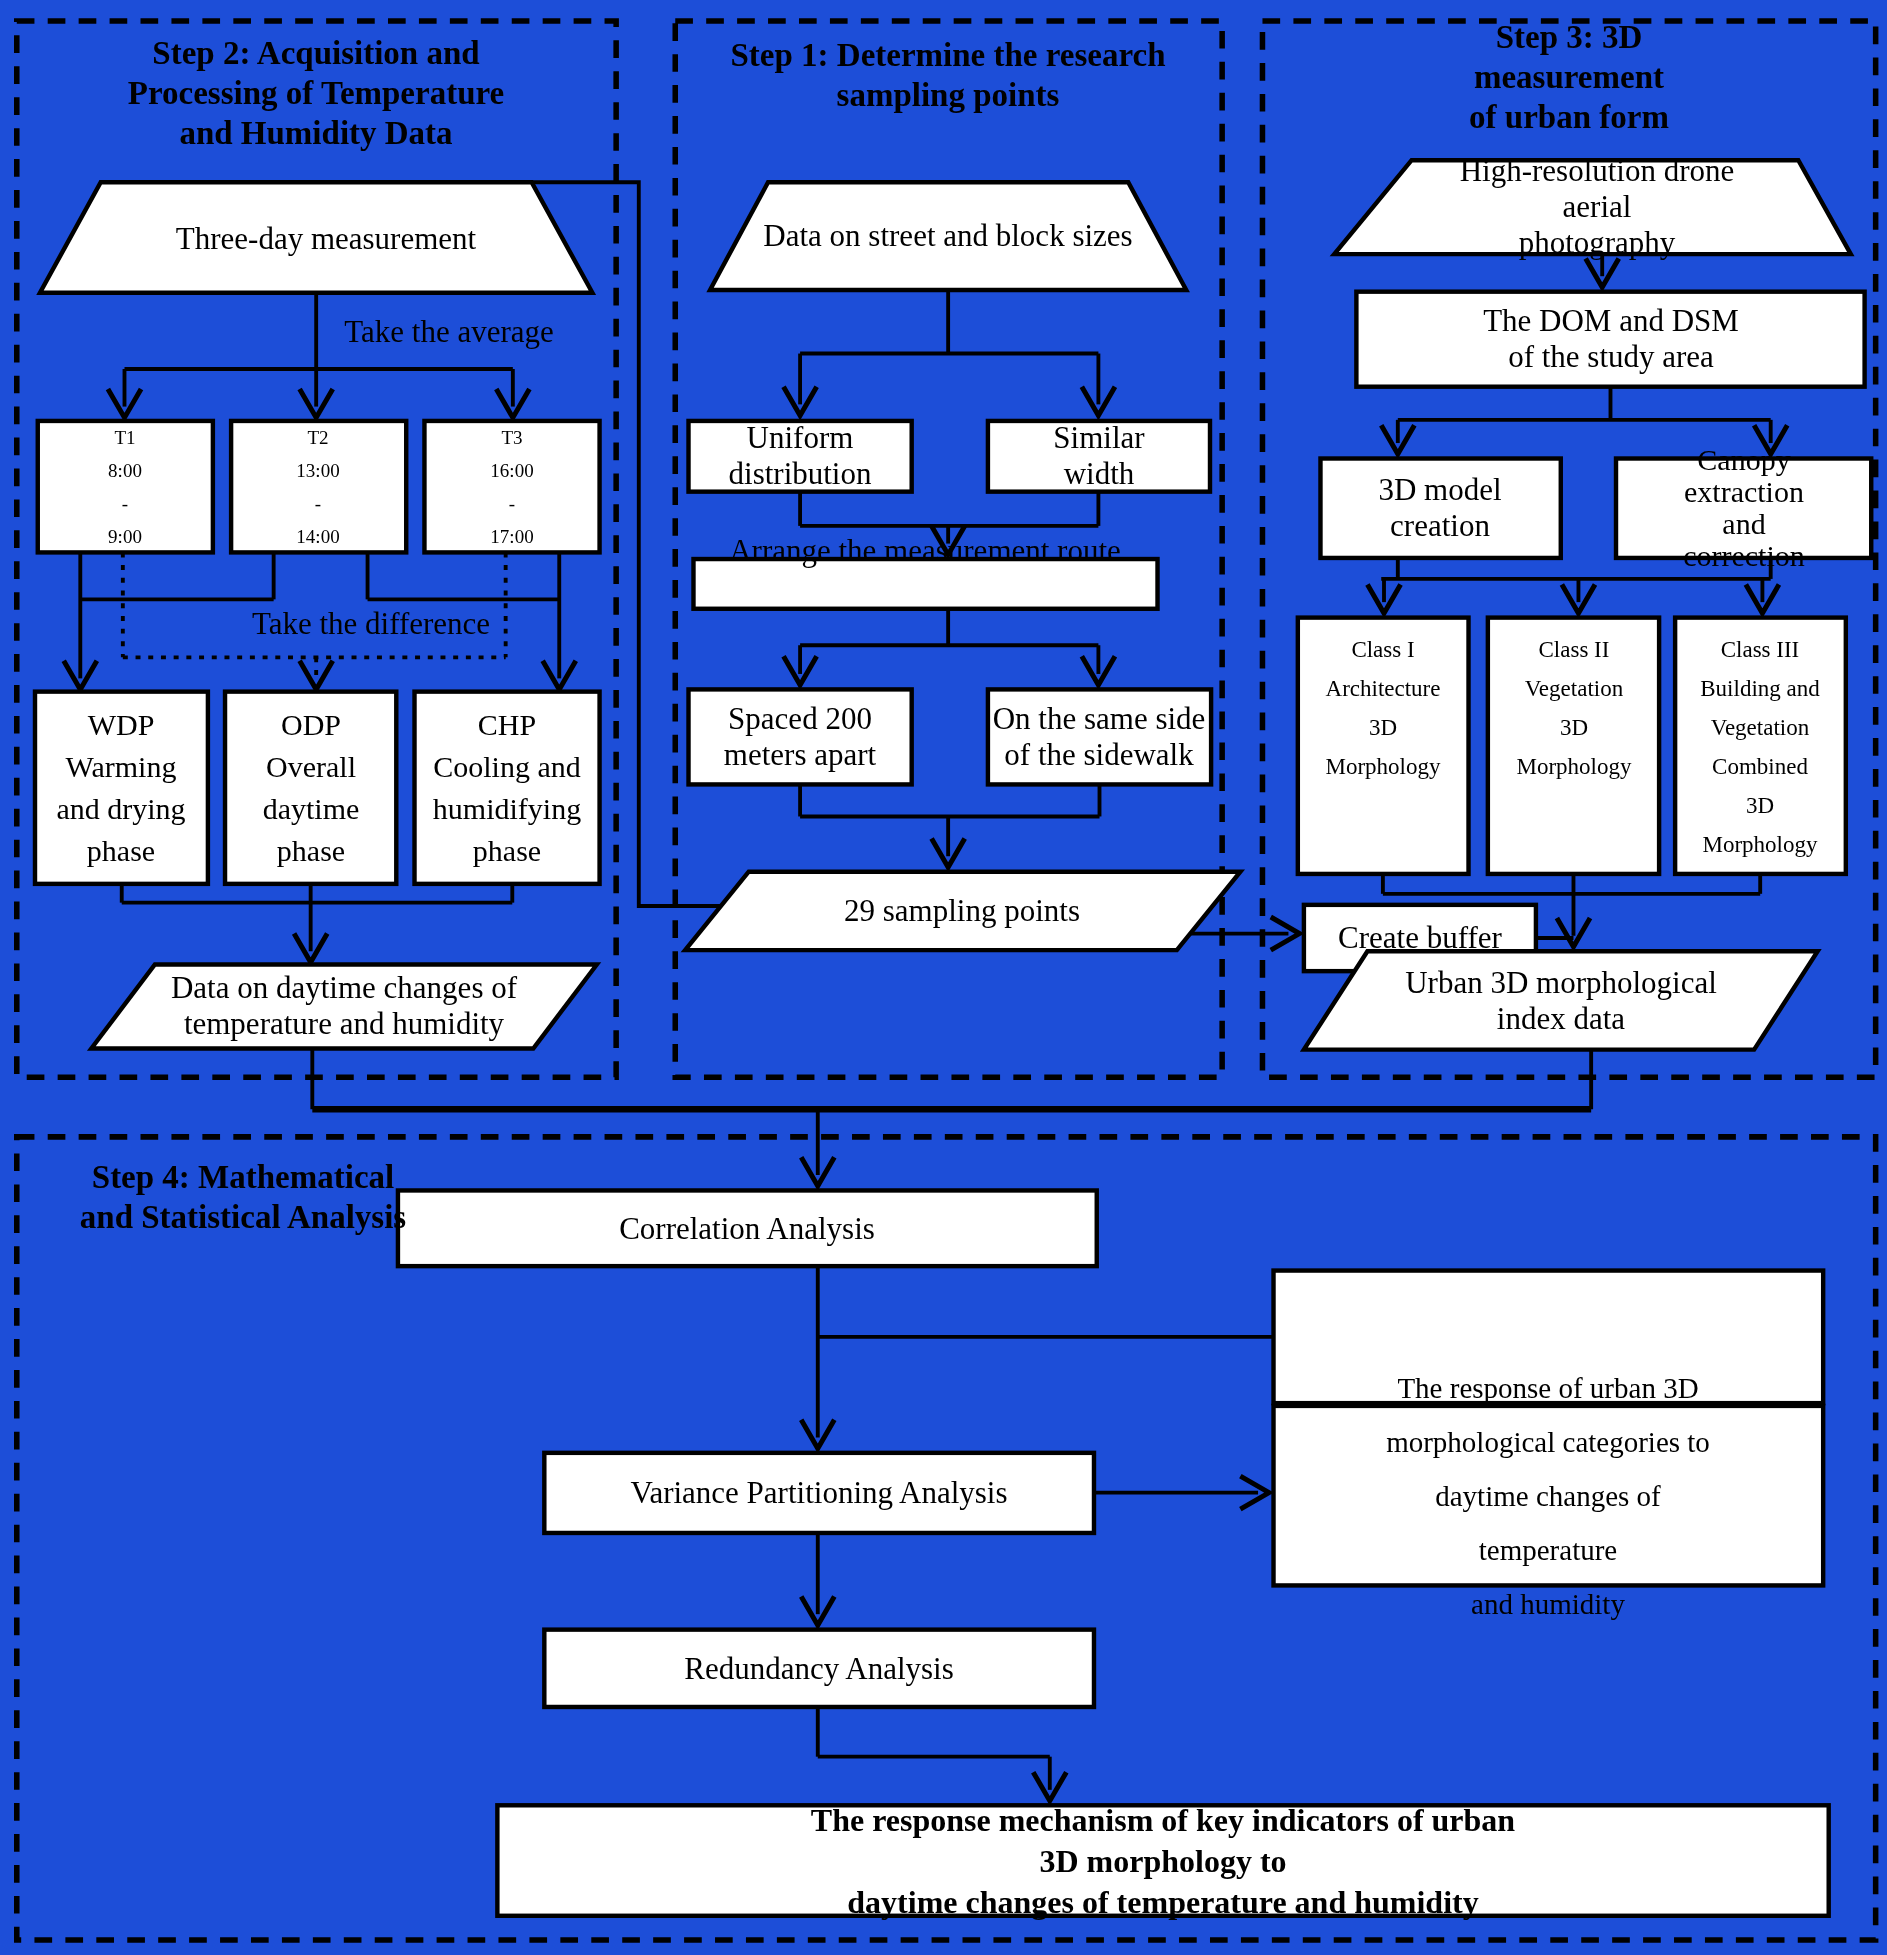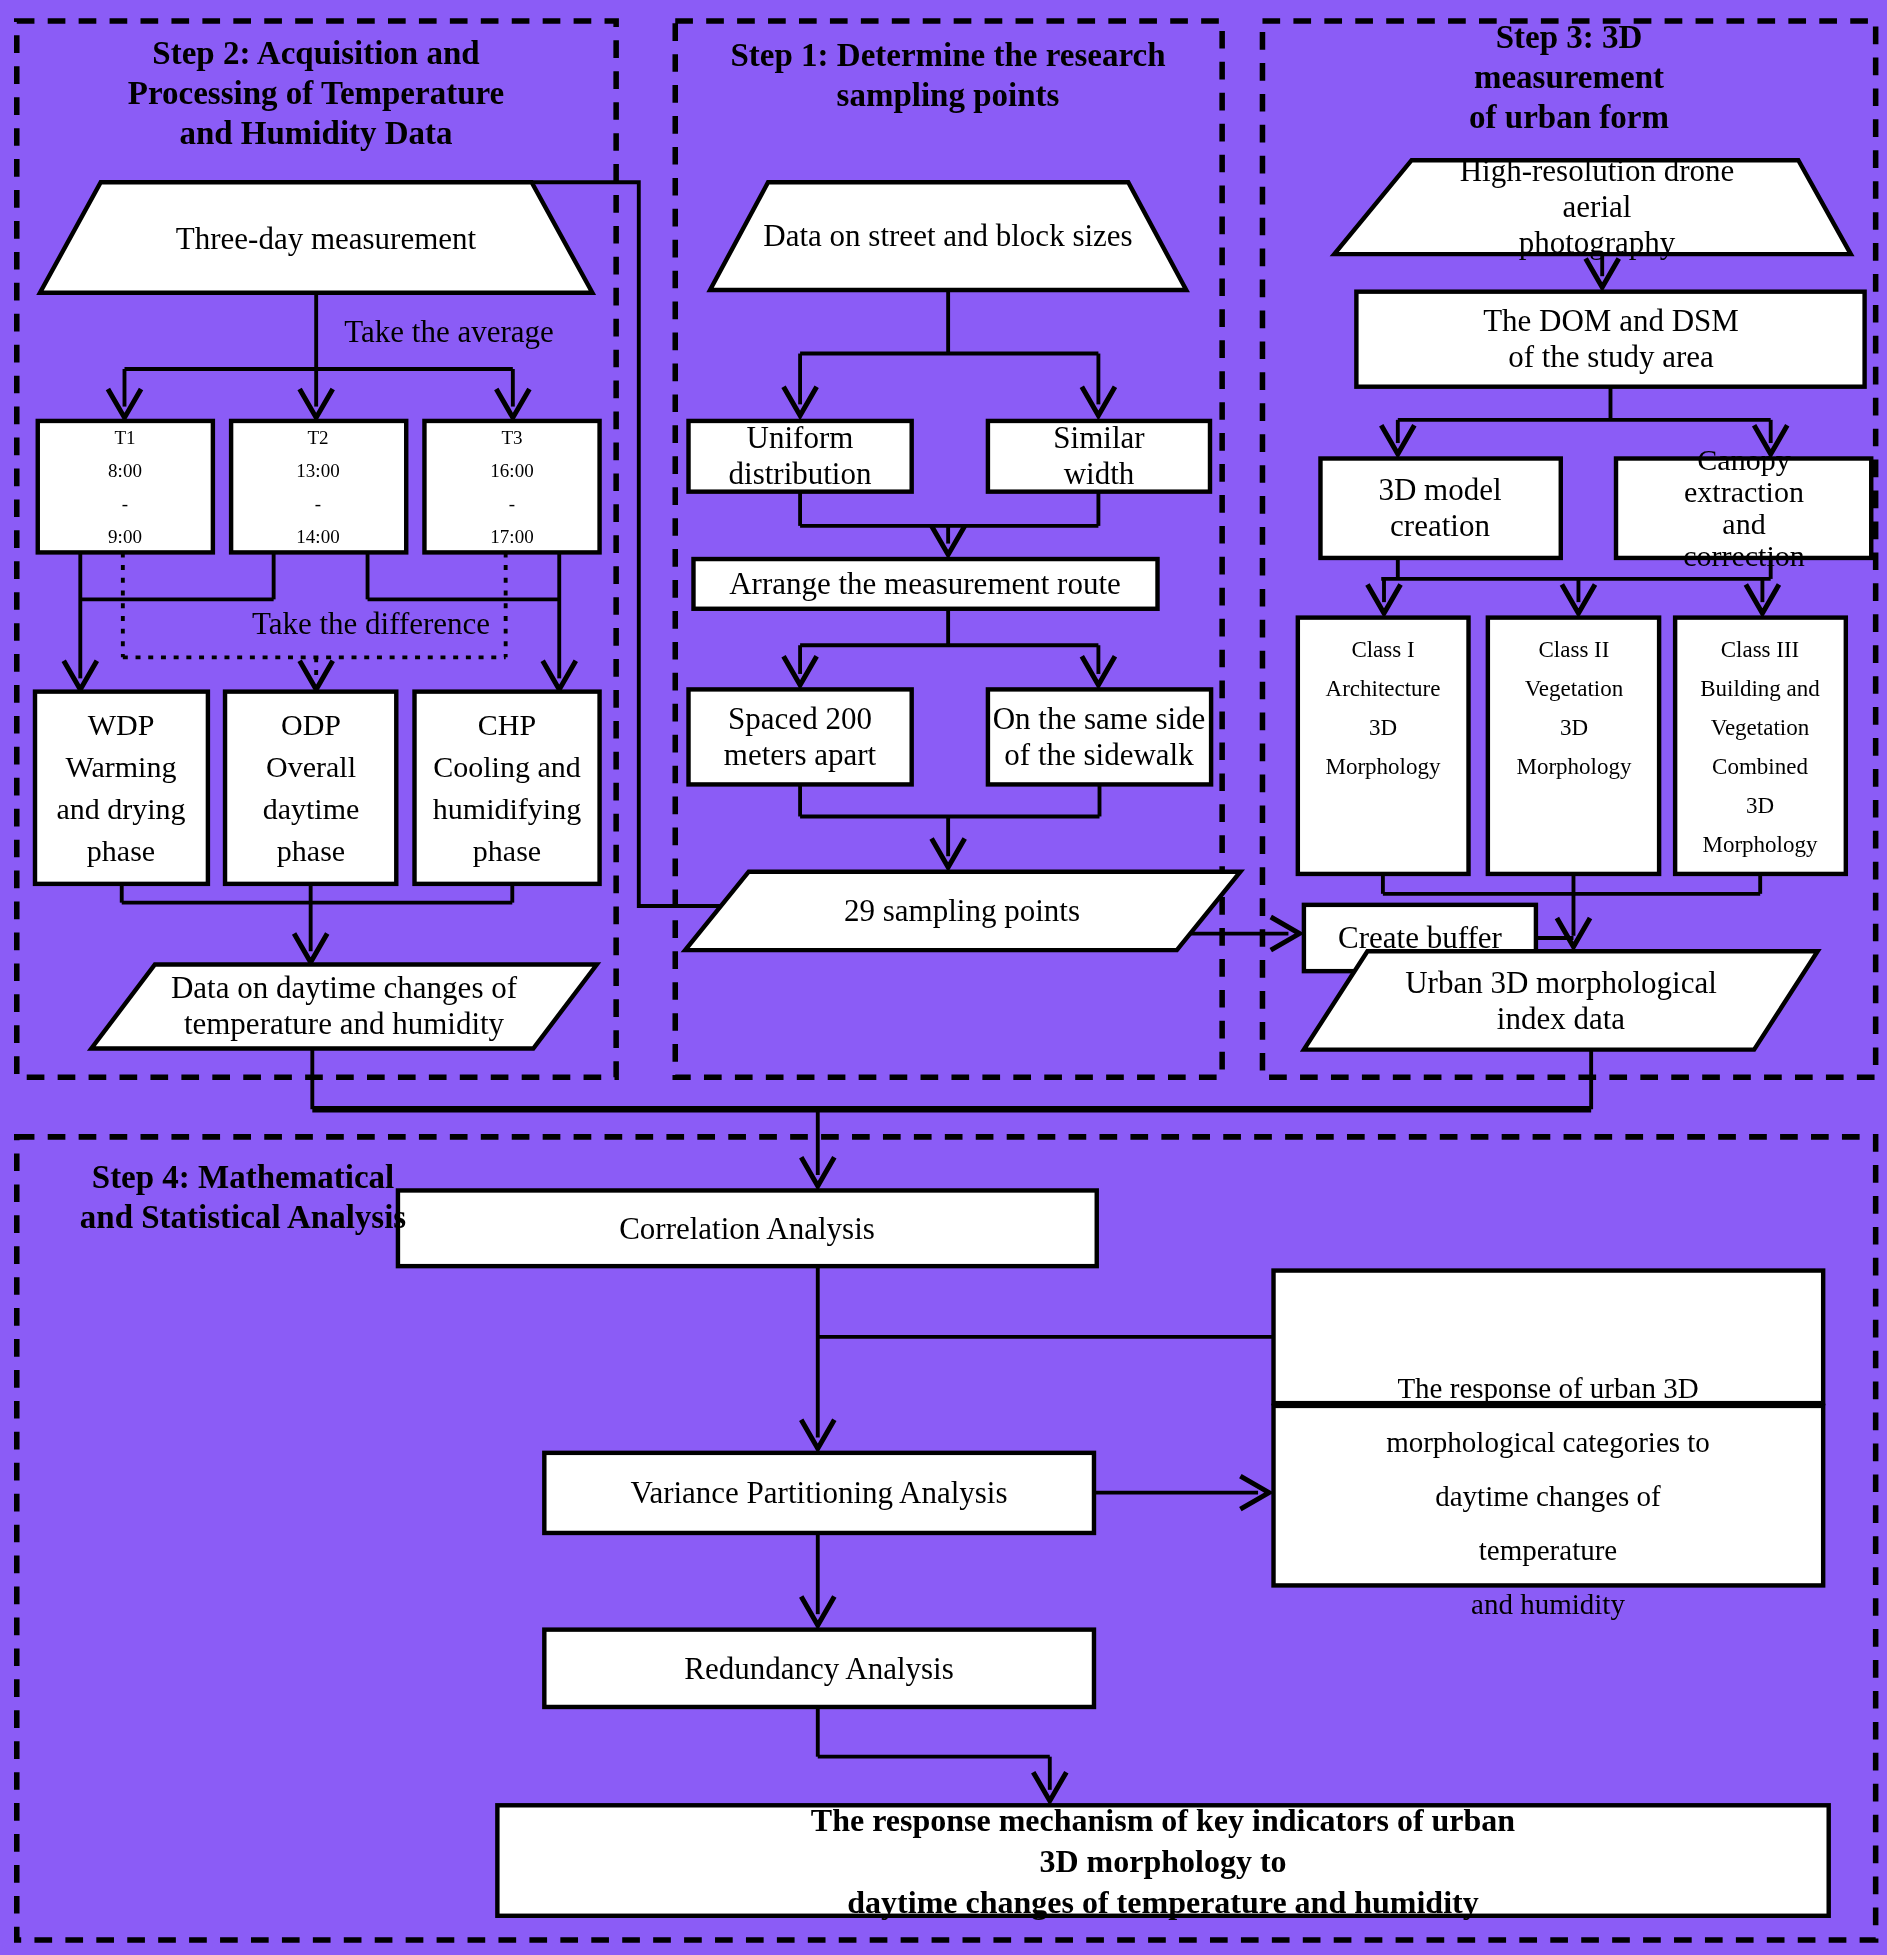--- a/index.html
+++ b/index.html
@@ -1,16 +1,16 @@
 <!DOCTYPE html>
 <html style="font-size:8.8px"><head>
 <meta charset="utf-8">
 <style>
   html,body{margin:0;padding:0;background:#ffffff;}
-  #canvas{position:relative;width:1888px;height:1955px;background:#8b5cf6;
+  #canvas{position:relative;width:1888px;height:1955px;background:#1d4ed8;
           font-family:"Liberation Serif","DejaVu Serif",serif;color:#000;}
   #geometry{position:absolute;left:0;top:0;}
   .lbl{position:absolute;transform:translate(-50%,-50%);text-align:center;
        white-space:pre-line;font-size:31px;line-height:36px;color:#000;}
   .lbl.bold{font-weight:bold;font-size:33px;line-height:40px;}
   .lbl.small{font-size:19px;line-height:33px;}
   .lbl.phase{font-size:30px;line-height:42px;}
   .lbl.canopy{font-size:30px;line-height:32px;}
   .lbl.classbox{transform:translateX(-50%);font-size:23px;line-height:39px;}
   .lbl.final{font-weight:bold;font-size:32px;line-height:41px;}
@@ -210,21 +210,21 @@
 <div class="lbl" style="left:344px;top:1006px;">Data on daytime changes of
 temperature and humidity</div>
 
 <div class="lbl bold" style="left:948px;top:75px;">Step 1: Determine the research
 sampling points</div>
 <div class="lbl" style="left:948px;top:236px;">Data on street and block sizes</div>
 <div class="lbl" style="left:800px;top:456px;">Uniform
 distribution</div>
 <div class="lbl" style="left:1099px;top:456px;">Similar
 width</div>
-<div class="lbl" style="left:925px;top:584px;font-family:Liberation Serif, serif;">Arrange the measurement route</div>
+<div class="lbl" style="left:925px;top:551px;font-family:Liberation Serif, serif;">Arrange the measurement route</div>
 <div class="lbl" style="left:800px;top:737px;">Spaced 200
 meters apart</div>
 <div class="lbl" style="left:1099px;top:737px;">On the same side
 of the sidewalk</div>
 <div class="lbl" style="left:962px;top:911px;">29 sampling points</div>
 
 <div class="lbl bold" style="left:1569px;top:77px;">Step 3: 3D measurement
 of urban form</div>
 <div class="lbl" style="left:1611px;top:339px;">The DOM and DSM
 of the study area</div>

